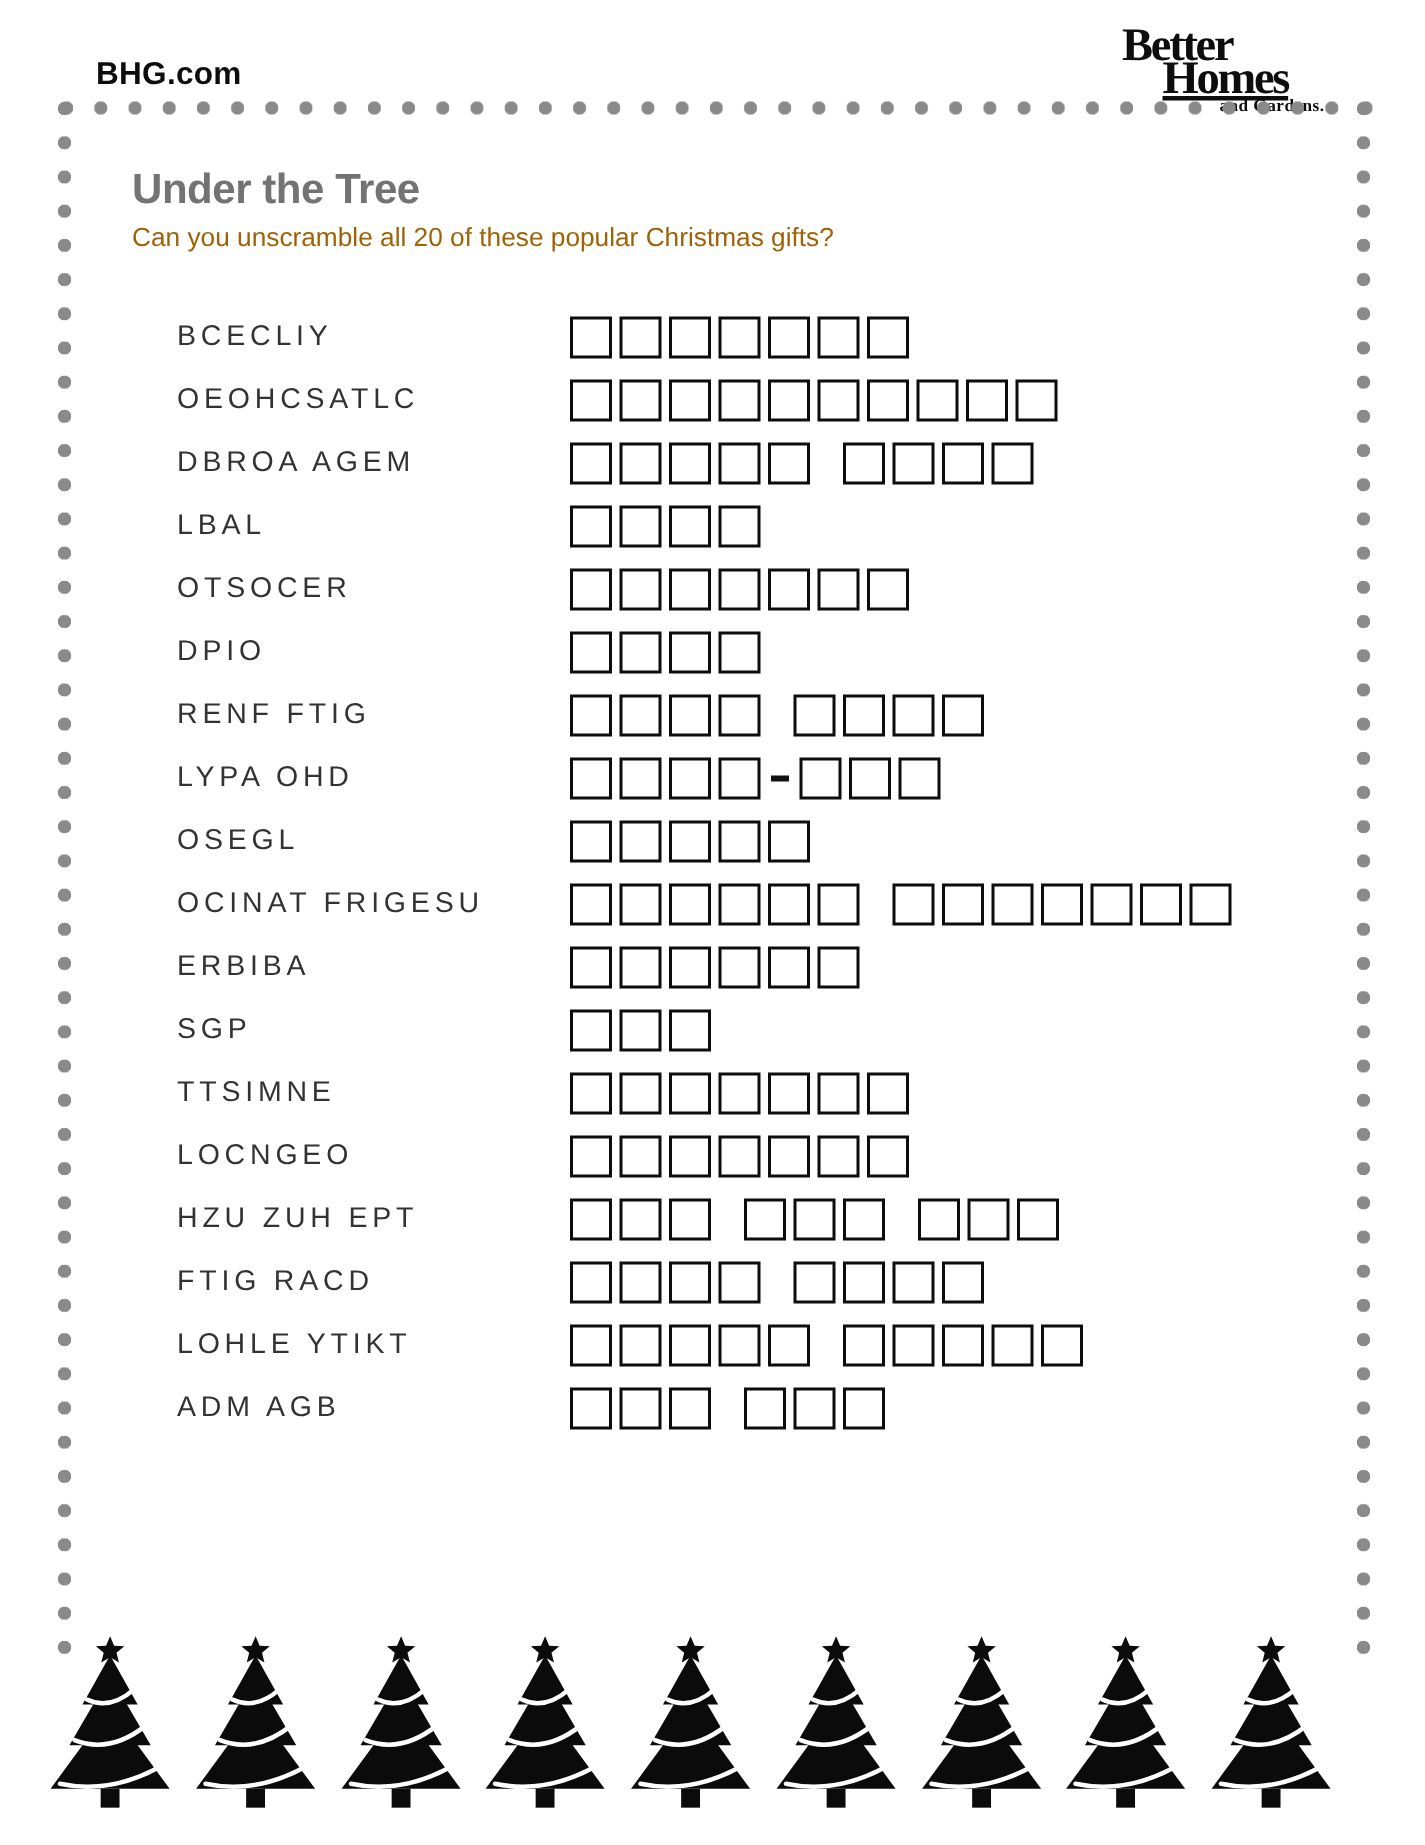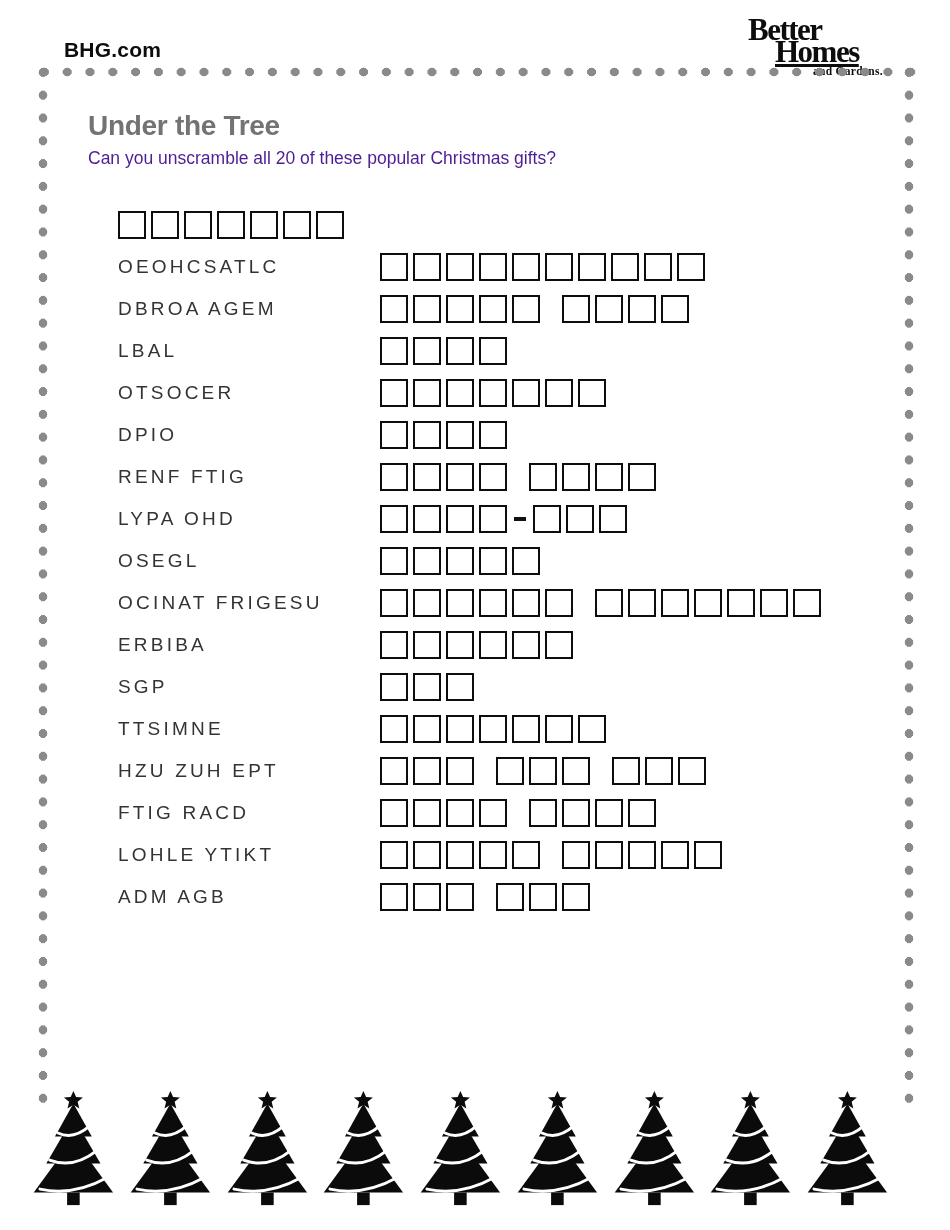--- a/index.html
+++ b/index.html
@@ -29,21 +29,21 @@
   .dots-v{
     top:61px;height:1049px;width:10px;
     background-image:radial-gradient(circle,#8a8a8a 4.3px,transparent 4.6px);
     background-size:10px 22.8px;background-repeat:repeat-y;
   }
   .dots-left{left:38px;}
   .dots-right{left:904px;}
   
   .title-block{position:absolute;left:88px;top:110px;}
   .page-title{font-size:28px;font-weight:bold;color:#737373;letter-spacing:-0.3px;}
-  .page-subtitle{font-size:17.5px;color:#4c1d95;margin-top:6px;}
+  .page-subtitle{font-size:17.5px;color:#a16207;margin-top:6px;}
   
   .puzzle{position:absolute;left:118px;top:204px;}
   .row{height:42px;display:flex;align-items:center;}
   .label{
     width:262px;flex:0 0 262px;font-size:19px;letter-spacing:3.2px;
     color:#333;font-weight:400;
   }
   .groups{display:flex;align-items:center;gap:22px;}
   .group{display:flex;gap:5px;}
   .box{width:24px;height:24px;border:2px solid #0d0d0d;background:#fff;}
@@ -73,20 +73,21 @@
   <div class="dots dots-v dots-left"></div>
   <div class="dots dots-v dots-right"></div>
 
   <div class="title-block">
     <div class="page-title">Under the Tree</div>
     <div class="page-subtitle">Can you unscramble all 20 of these popular Christmas gifts?</div>
   </div>
 
   <div class="puzzle">
       <div class="row">
+        <div class="label">BCECLIY</div>
         <div class="groups">
           <div class="group">
             <div class="box"></div>
             <div class="box"></div>
             <div class="box"></div>
             <div class="box"></div>
             <div class="box"></div>
             <div class="box"></div>
             <div class="box"></div>
           </div>
@@ -262,20 +263,34 @@
             <div class="box"></div>
             <div class="box"></div>
             <div class="box"></div>
             <div class="box"></div>
             <div class="box"></div>
             <div class="box"></div>
           </div>
         </div>
       </div>
       <div class="row">
+        <div class="label">LOCNGEO</div>
+        <div class="groups">
+          <div class="group">
+            <div class="box"></div>
+            <div class="box"></div>
+            <div class="box"></div>
+            <div class="box"></div>
+            <div class="box"></div>
+            <div class="box"></div>
+            <div class="box"></div>
+          </div>
+        </div>
+      </div>
+      <div class="row">
         <div class="label">HZU ZUH EPT</div>
         <div class="groups">
           <div class="group">
             <div class="box"></div>
             <div class="box"></div>
             <div class="box"></div>
           </div>
           <div class="group">
             <div class="box"></div>
             <div class="box"></div>

